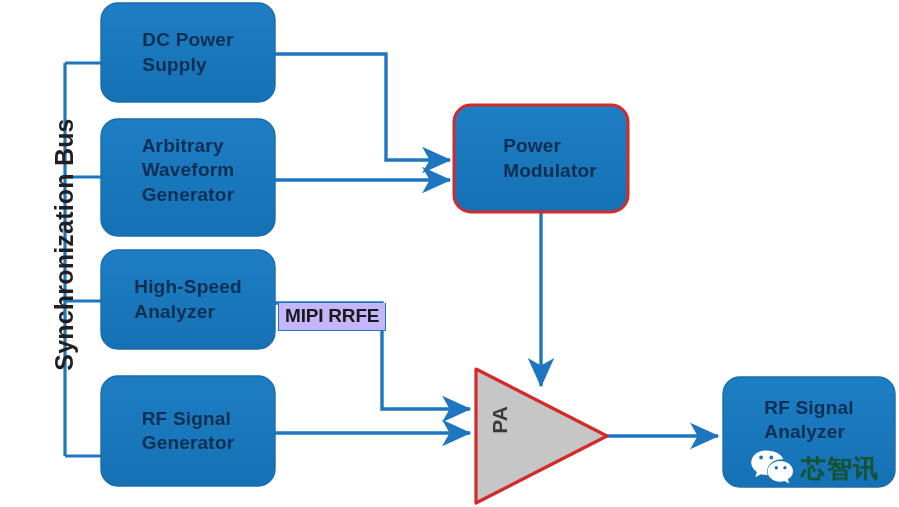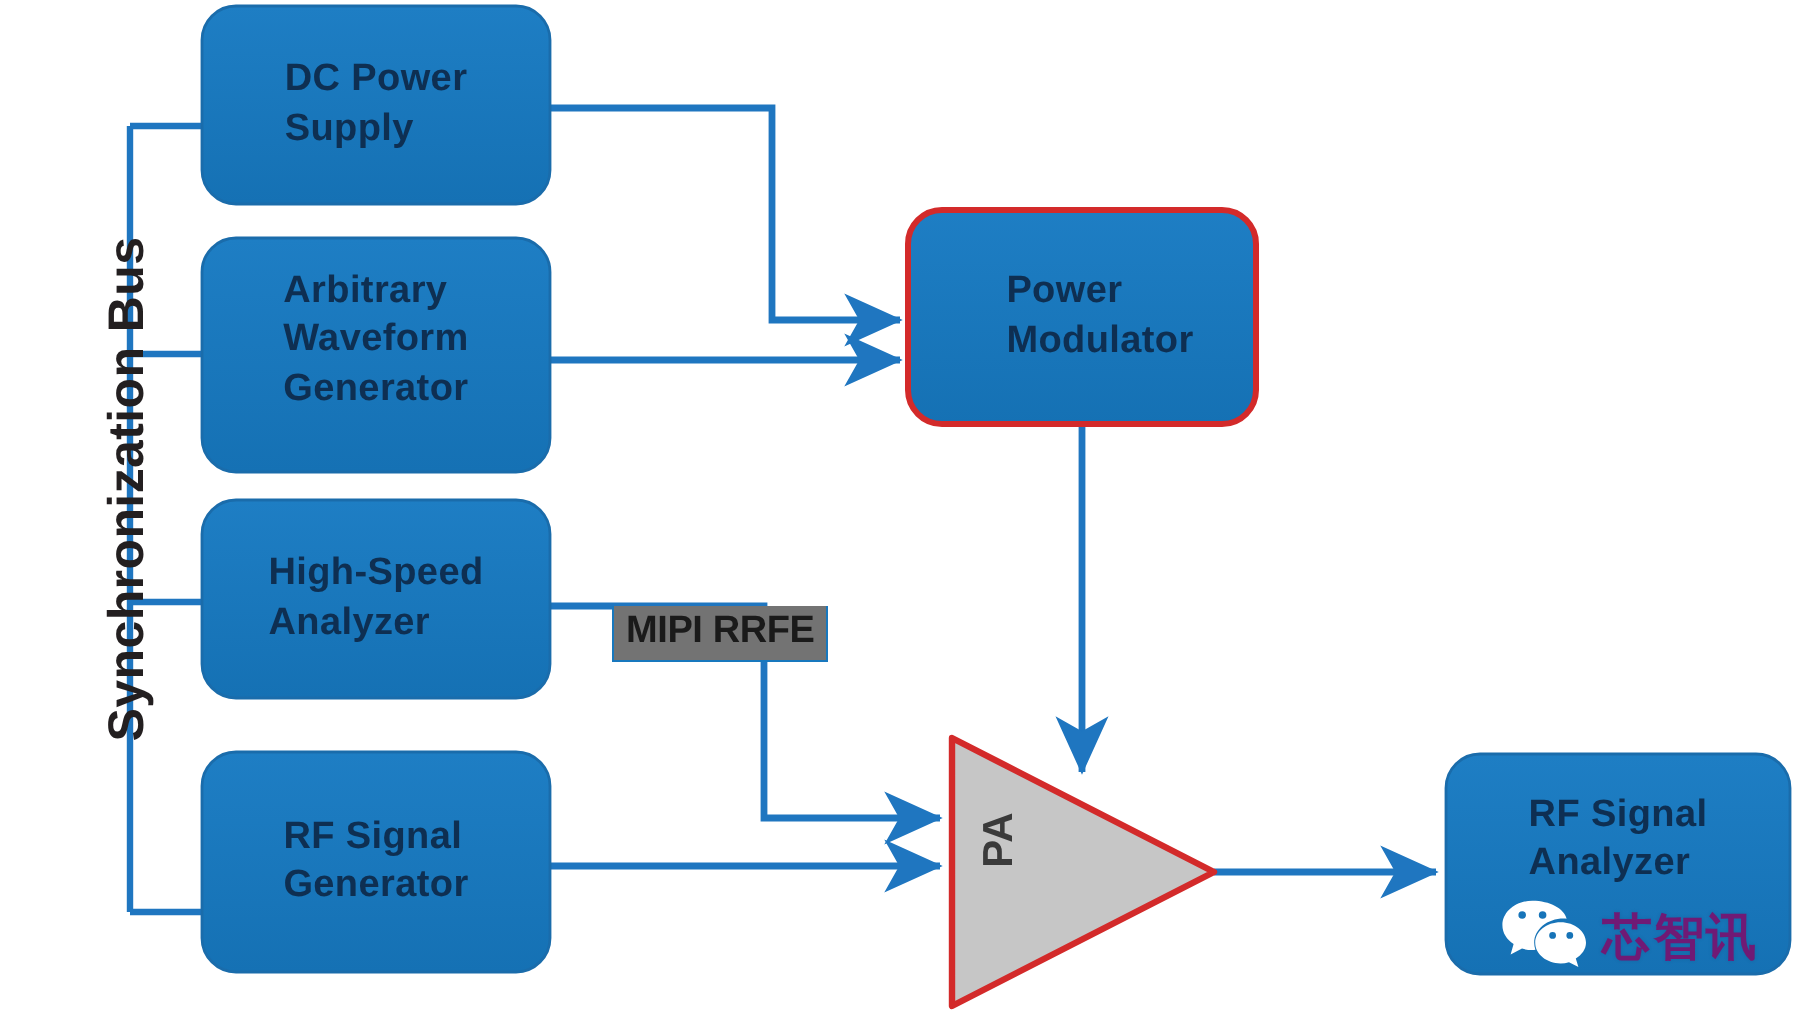--- a/index.html
+++ b/index.html
@@ -59,40 +59,39 @@
     transform-origin: center center;
     color: #3a3a3a;
     font-size: 21px;
     font-weight: bold;
   }
   #mipi-tag {
     position: absolute;
     left: 278px;
     top: 303px;
     padding: 2px 6px 3px 6px;
-    background: #737373;
+    background: #c4b5fd;
     border: 1.5px solid #1878be;
     border-top: none;
     color: #1a1a1a;
     font-size: 19px;
     font-weight: bold;
     letter-spacing: -0.2px;
-    margin-left: 28px;
   }
   #watermark {
     position: absolute;
     left: 750px;
     top: 448px;
     display: flex;
     align-items: center;
     gap: 7px;
     pointer-events: none;
   }
   #watermark .wm-text {
-    color: #701a75;
+    color: #14532d;
     font-size: 25px;
     font-weight: bold;
     letter-spacing: 1px;
     text-shadow: 0 0 2px rgba(0,0,0,0.10);
   }
 </style>
 </head>
 <body>
 
 <div id="canvas">

